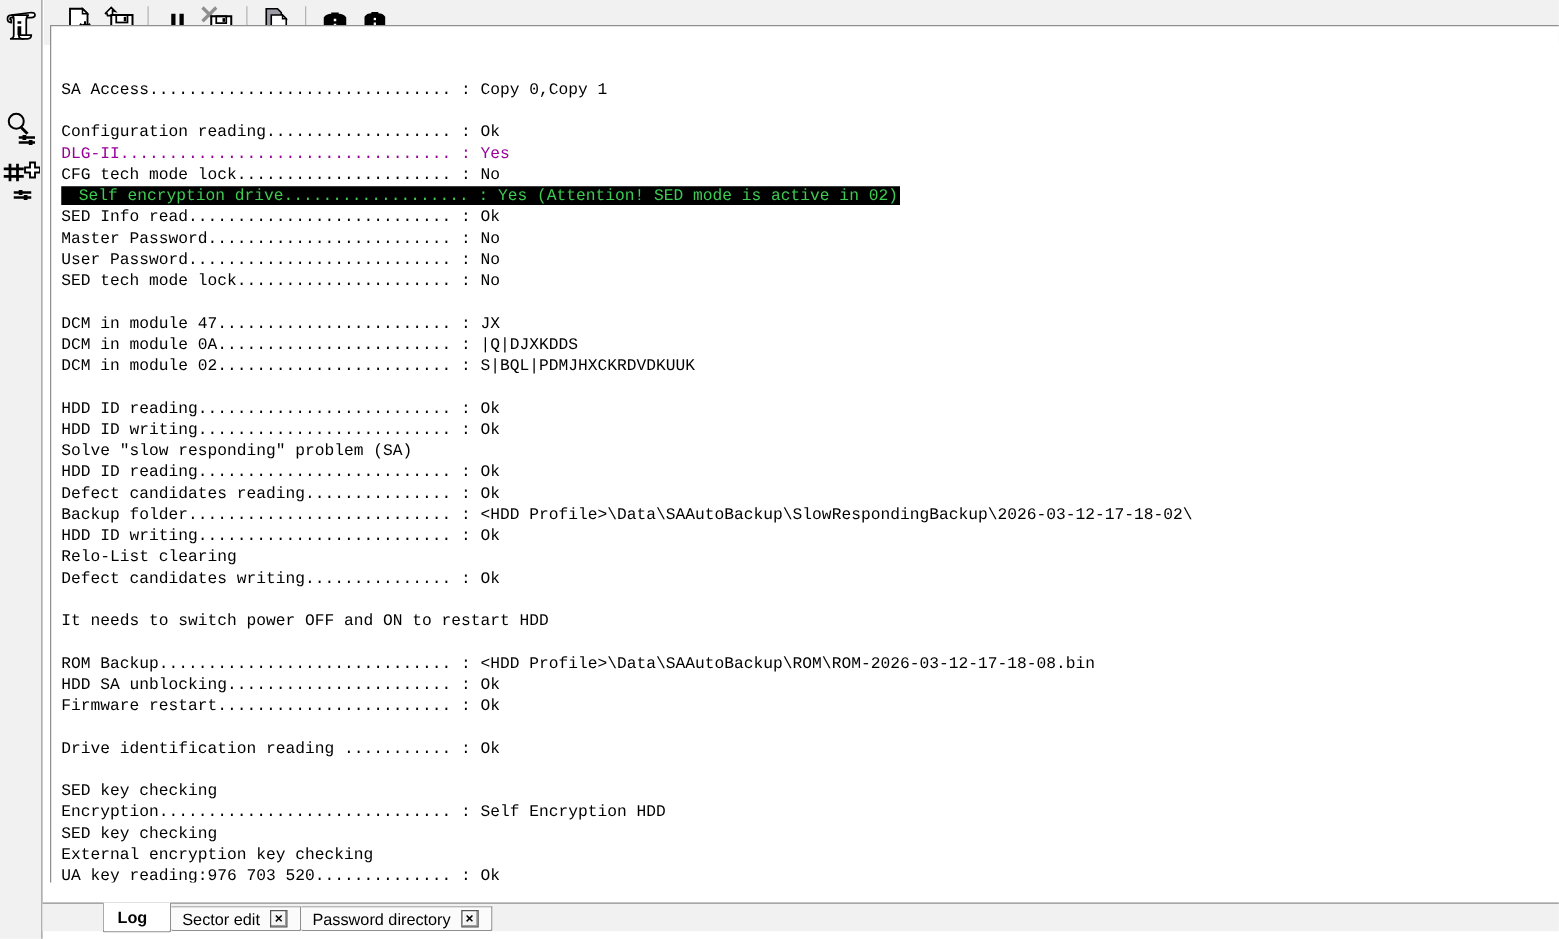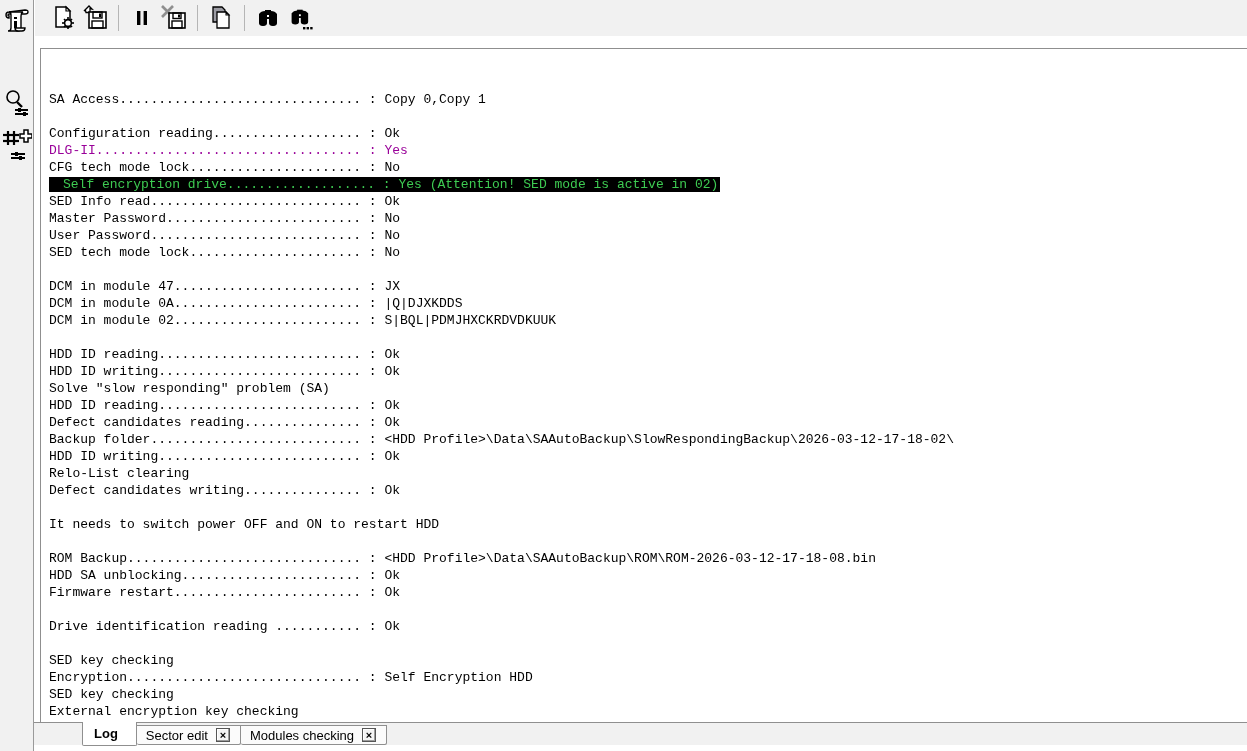--- a/index.html
+++ b/index.html
@@ -27,21 +27,21 @@
     position:absolute; left:35px; top:0; width:1212px; height:36px;
     background:#f1f1f1; display:flex; align-items:center; padding-left:12px;
   }
   .tb-btn {
     width:32px; height:30px; display:flex; align-items:center; justify-content:center;
     cursor:default;
   }
   .tb-sep { width:1px; height:26px; background:#b5b5b5; margin:0 7px; }
   
   .log-panel {
-    position:absolute; left:40px; top:48px; width:1207px; height:686px;
+    position:absolute; left:40px; top:20px; width:1207px; height:686px;
     background:var(--panel-bg,#fff);
     border-top:1px solid #8f8f8f; border-left:1px solid #8f8f8f;
     overflow:hidden;
     padding:8px 0 0 8px;
     font-family:"Liberation Mono","DejaVu Sans Mono",monospace;
     font-size:13px; line-height:17px; color:var(--text,#000);
     white-space:pre;
   }
   .log-line { height:17px; white-space:pre; }
   .log-line.purple { color:var(--accent-purple,#909);font-family:Liberation Mono, monospace; }
@@ -221,16 +221,16 @@
 
 <div class="tabbar">
   <div class="tab active">
     <span>Log</span>
   </div>
   <div class="tab inactive">
     <span>Sector edit</span>
     <span class="closebox">×</span>
   </div>
   <div class="tab inactive">
-    <span>Modules checking</span>
+    <span>Password directory</span>
     <span class="closebox">×</span>
   </div>
 </div>
 
 </body></html>

